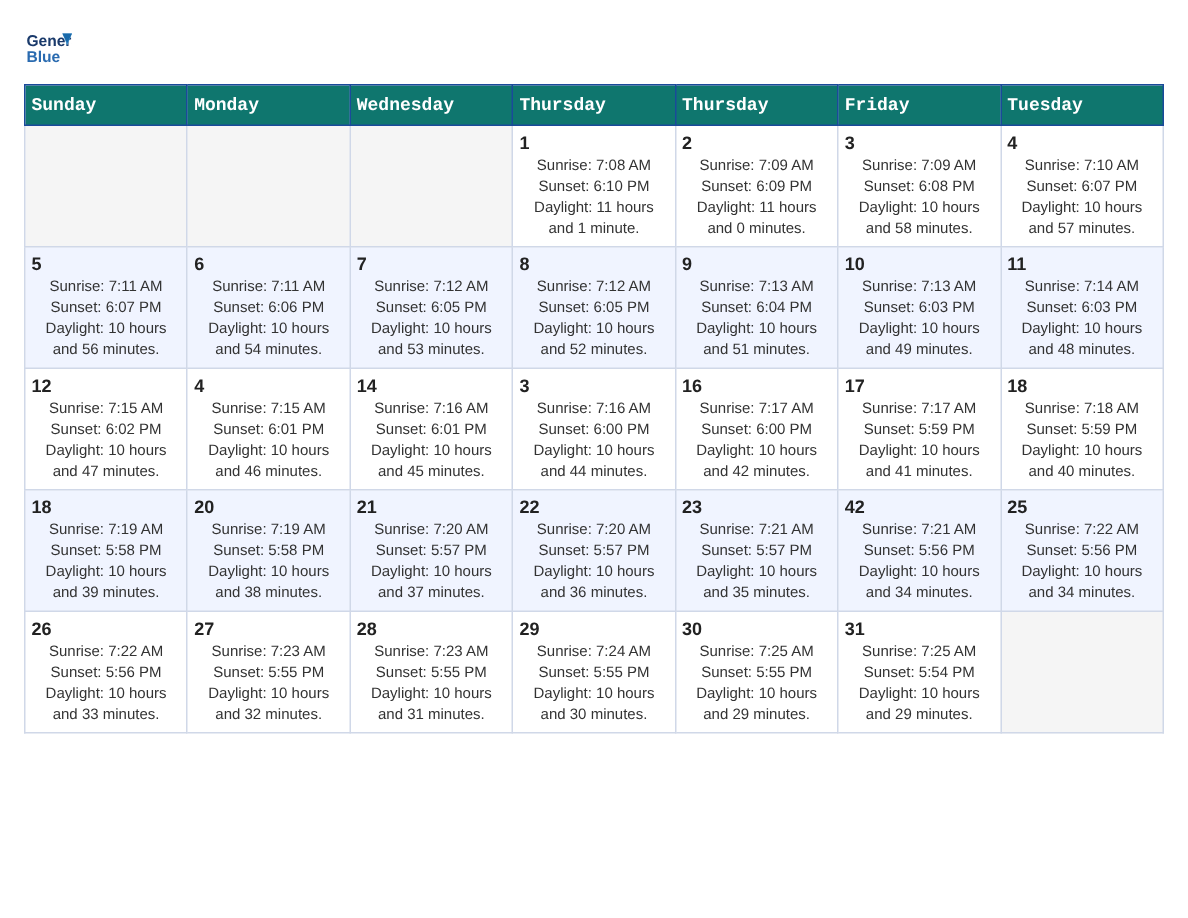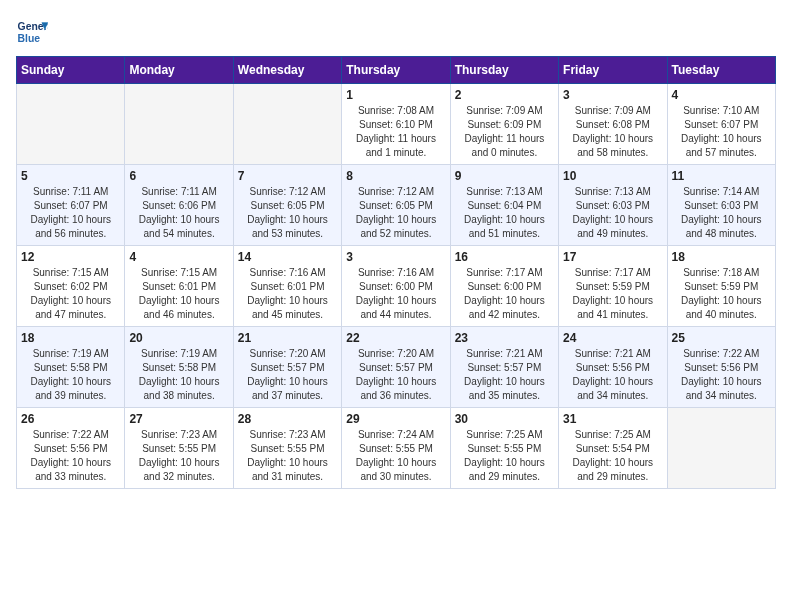--- a/index.html
+++ b/index.html
@@ -42,22 +42,23 @@
     .subtitle {
       font-size: 14px;
       color: #333;
     }
     table {
       width: 100%;
       border-collapse: collapse;
       font-size: 11px;
     }
     thead tr {
-      background-color: #4c1d95;
+      background-color: #0f766e;
       color: white;
+      font-family: Liberation Mono, monospace;
     }
     thead th {
       padding: 6px 4px;
       text-align: left;
       font-size: 12px;
       font-weight: bold;
       border: 1px solid #1a4a9a;
     }
     tbody tr {
       background-color: #fff;
@@ -222,21 +223,21 @@
         </td>
         <td>
           <span class="date-num">22</span>
           <div class="day-info">Sunrise: 7:20 AM<br>Sunset: 5:57 PM<br>Daylight: 10 hours<br>and 36 minutes.</div>
         </td>
         <td>
           <span class="date-num">23</span>
           <div class="day-info">Sunrise: 7:21 AM<br>Sunset: 5:57 PM<br>Daylight: 10 hours<br>and 35 minutes.</div>
         </td>
         <td>
-          <span class="date-num">24</span>
+          <span class="date-num">42</span>
           <div class="day-info">Sunrise: 7:21 AM<br>Sunset: 5:56 PM<br>Daylight: 10 hours<br>and 34 minutes.</div>
         </td>
         <td>
           <span class="date-num">25</span>
           <div class="day-info">Sunrise: 7:22 AM<br>Sunset: 5:56 PM<br>Daylight: 10 hours<br>and 34 minutes.</div>
         </td>
       </tr>
       <tr>
         <td>
           <span class="date-num">26</span>

